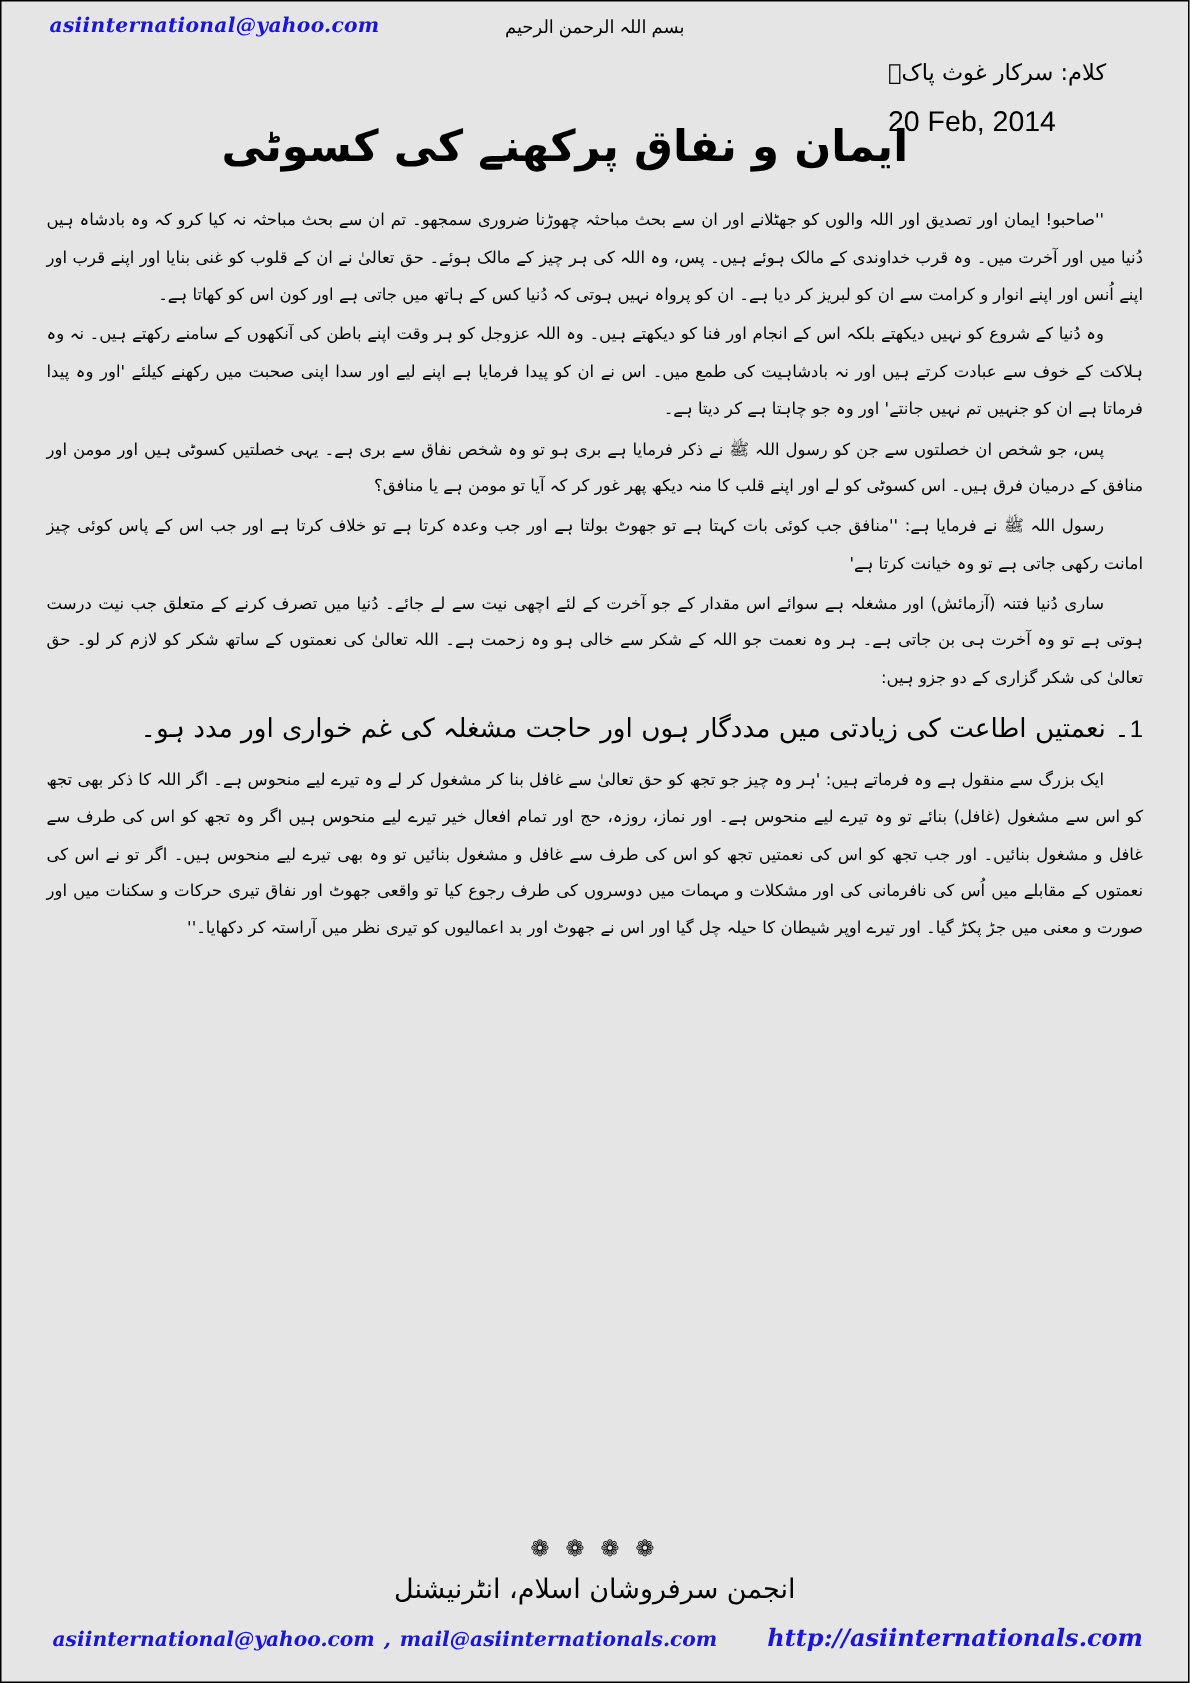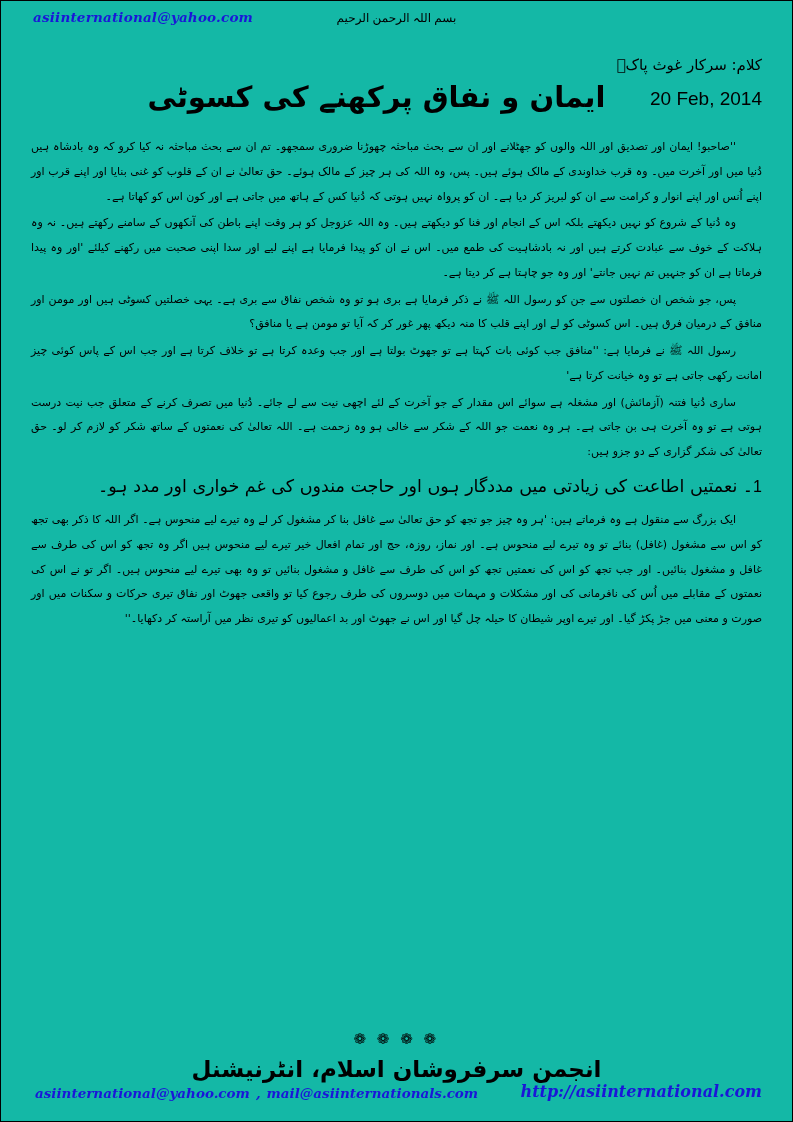--- a/index.html
+++ b/index.html
@@ -13,21 +13,21 @@
     font-family: "DejaVu Sans", sans-serif;
     color: #000000;
     overflow: hidden;
   }
   .page {
     position: relative;
     box-sizing: border-box;
     width: 793px;
     height: 1122px;
     border: 1px solid #000000;
-    background: #14b8a6;
+    background: #e5e5e5;
     padding: 6px 22px 0 22px;
   }
 
   
   .header-row {
     position: relative;
     height: 104px;
   }
   .email-top {
     position: absolute;
@@ -48,22 +48,22 @@
     top: 4px;
     text-align: center;
     direction: rtl;
     font-size: 12px;
     line-height: 1.3;
     font-family: Liberation Sans, sans-serif;
   }
   .kalam-block {
     position: absolute;
     right: 8px;
-    top: 49px;
-    text-align: right;
+    top: 32px;
+    text-align: left;
     direction: rtl;
     width: 170px;
   }
   .kalam-line {
     font-size: 15px;
     line-height: 1.25;
     white-space: nowrap;
   }
   .date-line {
     direction: ltr;
@@ -127,23 +127,24 @@
   }
   .ornaments {
     font-size: 15px;
     letter-spacing: 3px;
     line-height: 1;
     margin-bottom: 8px;
     color: #000000;
   }
   .org-name {
     direction: rtl;
-    font-size: 23px;
-    font-weight: bold;
+    font-size: 18px;
+    font-weight: normal;
     line-height: 1.3;
+    margin-bottom: 14px;
   }
   .contact-row {
     position: relative;
     height: 22px;
     color: #1a16d8;
     font-family: "DejaVu Serif", serif;
     font-style: italic;
     font-weight: bold;
   }
   .contact-left {
@@ -185,32 +186,32 @@
 
   <div class="body-wrap">
 
     <p class="para">''صاحبو! ایمان اور تصدیق اور اللہ والوں کو جھٹلانے اور ان سے بحث مباحثہ چھوڑنا ضروری سمجھو۔ تم ان سے بحث مباحثہ نہ کیا کرو کہ وہ بادشاہ ہیں دُنیا میں اور آخرت میں۔ وہ قرب خداوندی کے مالک ہوئے ہیں۔ پس، وہ اللہ کی ہر چیز کے مالک ہوئے۔ حق تعالیٰ نے ان کے قلوب کو غنی بنایا اور اپنے قرب اور اپنے اُنس اور اپنے انوار و کرامت سے ان کو لبریز کر دیا ہے۔ ان کو پرواہ نہیں ہوتی کہ دُنیا کس کے ہاتھ میں جاتی ہے اور کون اس کو کھاتا ہے۔</p>
     <p class="para">وہ دُنیا کے شروع کو نہیں دیکھتے بلکہ اس کے انجام اور فنا کو دیکھتے ہیں۔ وہ اللہ عزوجل کو ہر وقت اپنے باطن کی آنکھوں کے سامنے رکھتے ہیں۔ نہ وہ ہلاکت کے خوف سے عبادت کرتے ہیں اور نہ بادشاہیت کی طمع میں۔ اس نے ان کو پیدا فرمایا ہے اپنے لیے اور سدا اپنی صحبت میں رکھنے کیلئے 'اور وہ پیدا فرماتا ہے ان کو جنہیں تم نہیں جانتے' اور وہ جو چاہتا ہے کر دیتا ہے۔</p>
     <p class="para">پس، جو شخص ان خصلتوں سے جن کو رسول اللہ ﷺ نے ذکر فرمایا ہے بری ہو تو وہ شخص نفاق سے بری ہے۔ یہی خصلتیں کسوٹی ہیں اور مومن اور منافق کے درمیان فرق ہیں۔ اس کسوٹی کو لے اور اپنے قلب کا منہ دیکھ پھر غور کر کہ آیا تو مومن ہے یا منافق؟</p>
     <p class="para">رسول اللہ ﷺ نے فرمایا ہے: ''منافق جب کوئی بات کہتا ہے تو جھوٹ بولتا ہے اور جب وعدہ کرتا ہے تو خلاف کرتا ہے اور جب اس کے پاس کوئی چیز امانت رکھی جاتی ہے تو وہ خیانت کرتا ہے'</p>
     <p class="para">ساری دُنیا فتنہ (آزمائش) اور مشغلہ ہے سوائے اس مقدار کے جو آخرت کے لئے اچھی نیت سے لے جائے۔ دُنیا میں تصرف کرنے کے متعلق جب نیت درست ہوتی ہے تو وہ آخرت ہی بن جاتی ہے۔ ہر وہ نعمت جو اللہ کے شکر سے خالی ہو وہ زحمت ہے۔ اللہ تعالیٰ کی نعمتوں کے ساتھ شکر کو لازم کر لو۔ حق تعالیٰ کی شکر گزاری کے دو جزو ہیں:</p>
 
     <p class="list-item">
-      <span class="num">1</span><span>۔ نعمتیں اطاعت کی زیادتی میں مددگار ہوں اور حاجت مندوں کی غم خواری اور مدد ہو۔</span>
+      <span class="num">1</span><span>۔ نعمتیں اطاعت کی زیادتی میں مددگار ہوں اور حاجت مشغلہ کی غم خواری اور مدد ہو۔</span>
     </p>
 
     <p class="para"><span>ایک بزرگ سے منقول ہے وہ فرماتے ہیں: 'ہر وہ چیز جو تجھ کو حق تعالیٰ سے غافل بنا کر مشغول کر لے وہ تیرے لیے منحوس ہے۔ اگر اللہ کا ذکر بھی تجھ کو اس سے مشغول (غافل) بنائے تو وہ تیرے لیے منحوس ہے۔ اور نماز، روزہ، حج اور تمام افعال خیر تیرے لیے منحوس ہیں اگر وہ تجھ کو اس کی طرف سے غافل و مشغول بنائیں۔ اور جب تجھ کو اس کی نعمتیں تجھ کو اس کی طرف سے غافل و مشغول بنائیں تو وہ بھی تیرے لیے منحوس ہیں۔ اگر تو نے اس کی نعمتوں کے مقابلے میں اُس کی نافرمانی کی اور مشکلات و مہمات میں دوسروں کی طرف رجوع کیا تو واقعی جھوٹ اور نفاق تیری حرکات و سکنات میں اور صورت و معنی میں جڑ پکڑ گیا۔ اور تیرے اوپر شیطان کا حیلہ چل گیا اور اس نے جھوٹ اور بد اعمالیوں کو تیری نظر میں آراستہ کر دکھایا۔''</span></p>
   </div>
 
   <div class="footer">
     <div class="ornaments">❁ ❁ ❁ ❁</div>
 
     <div class="org-name">انجمن سرفروشان اسلام، انٹرنیشنل</div>
 
     <div class="contact-row">
       <div class="contact-left">
         <span>asiinternational@yahoo.com</span><span class="contact-sep">,</span><span>mail@asiinternationals.com</span>
       </div>
-      <div class="contact-right">http://asiinternational.com</div>
+      <div class="contact-right">http://asiinternationals.com</div>
     </div>
   </div>
 
 </div>
 
 </body></html>

